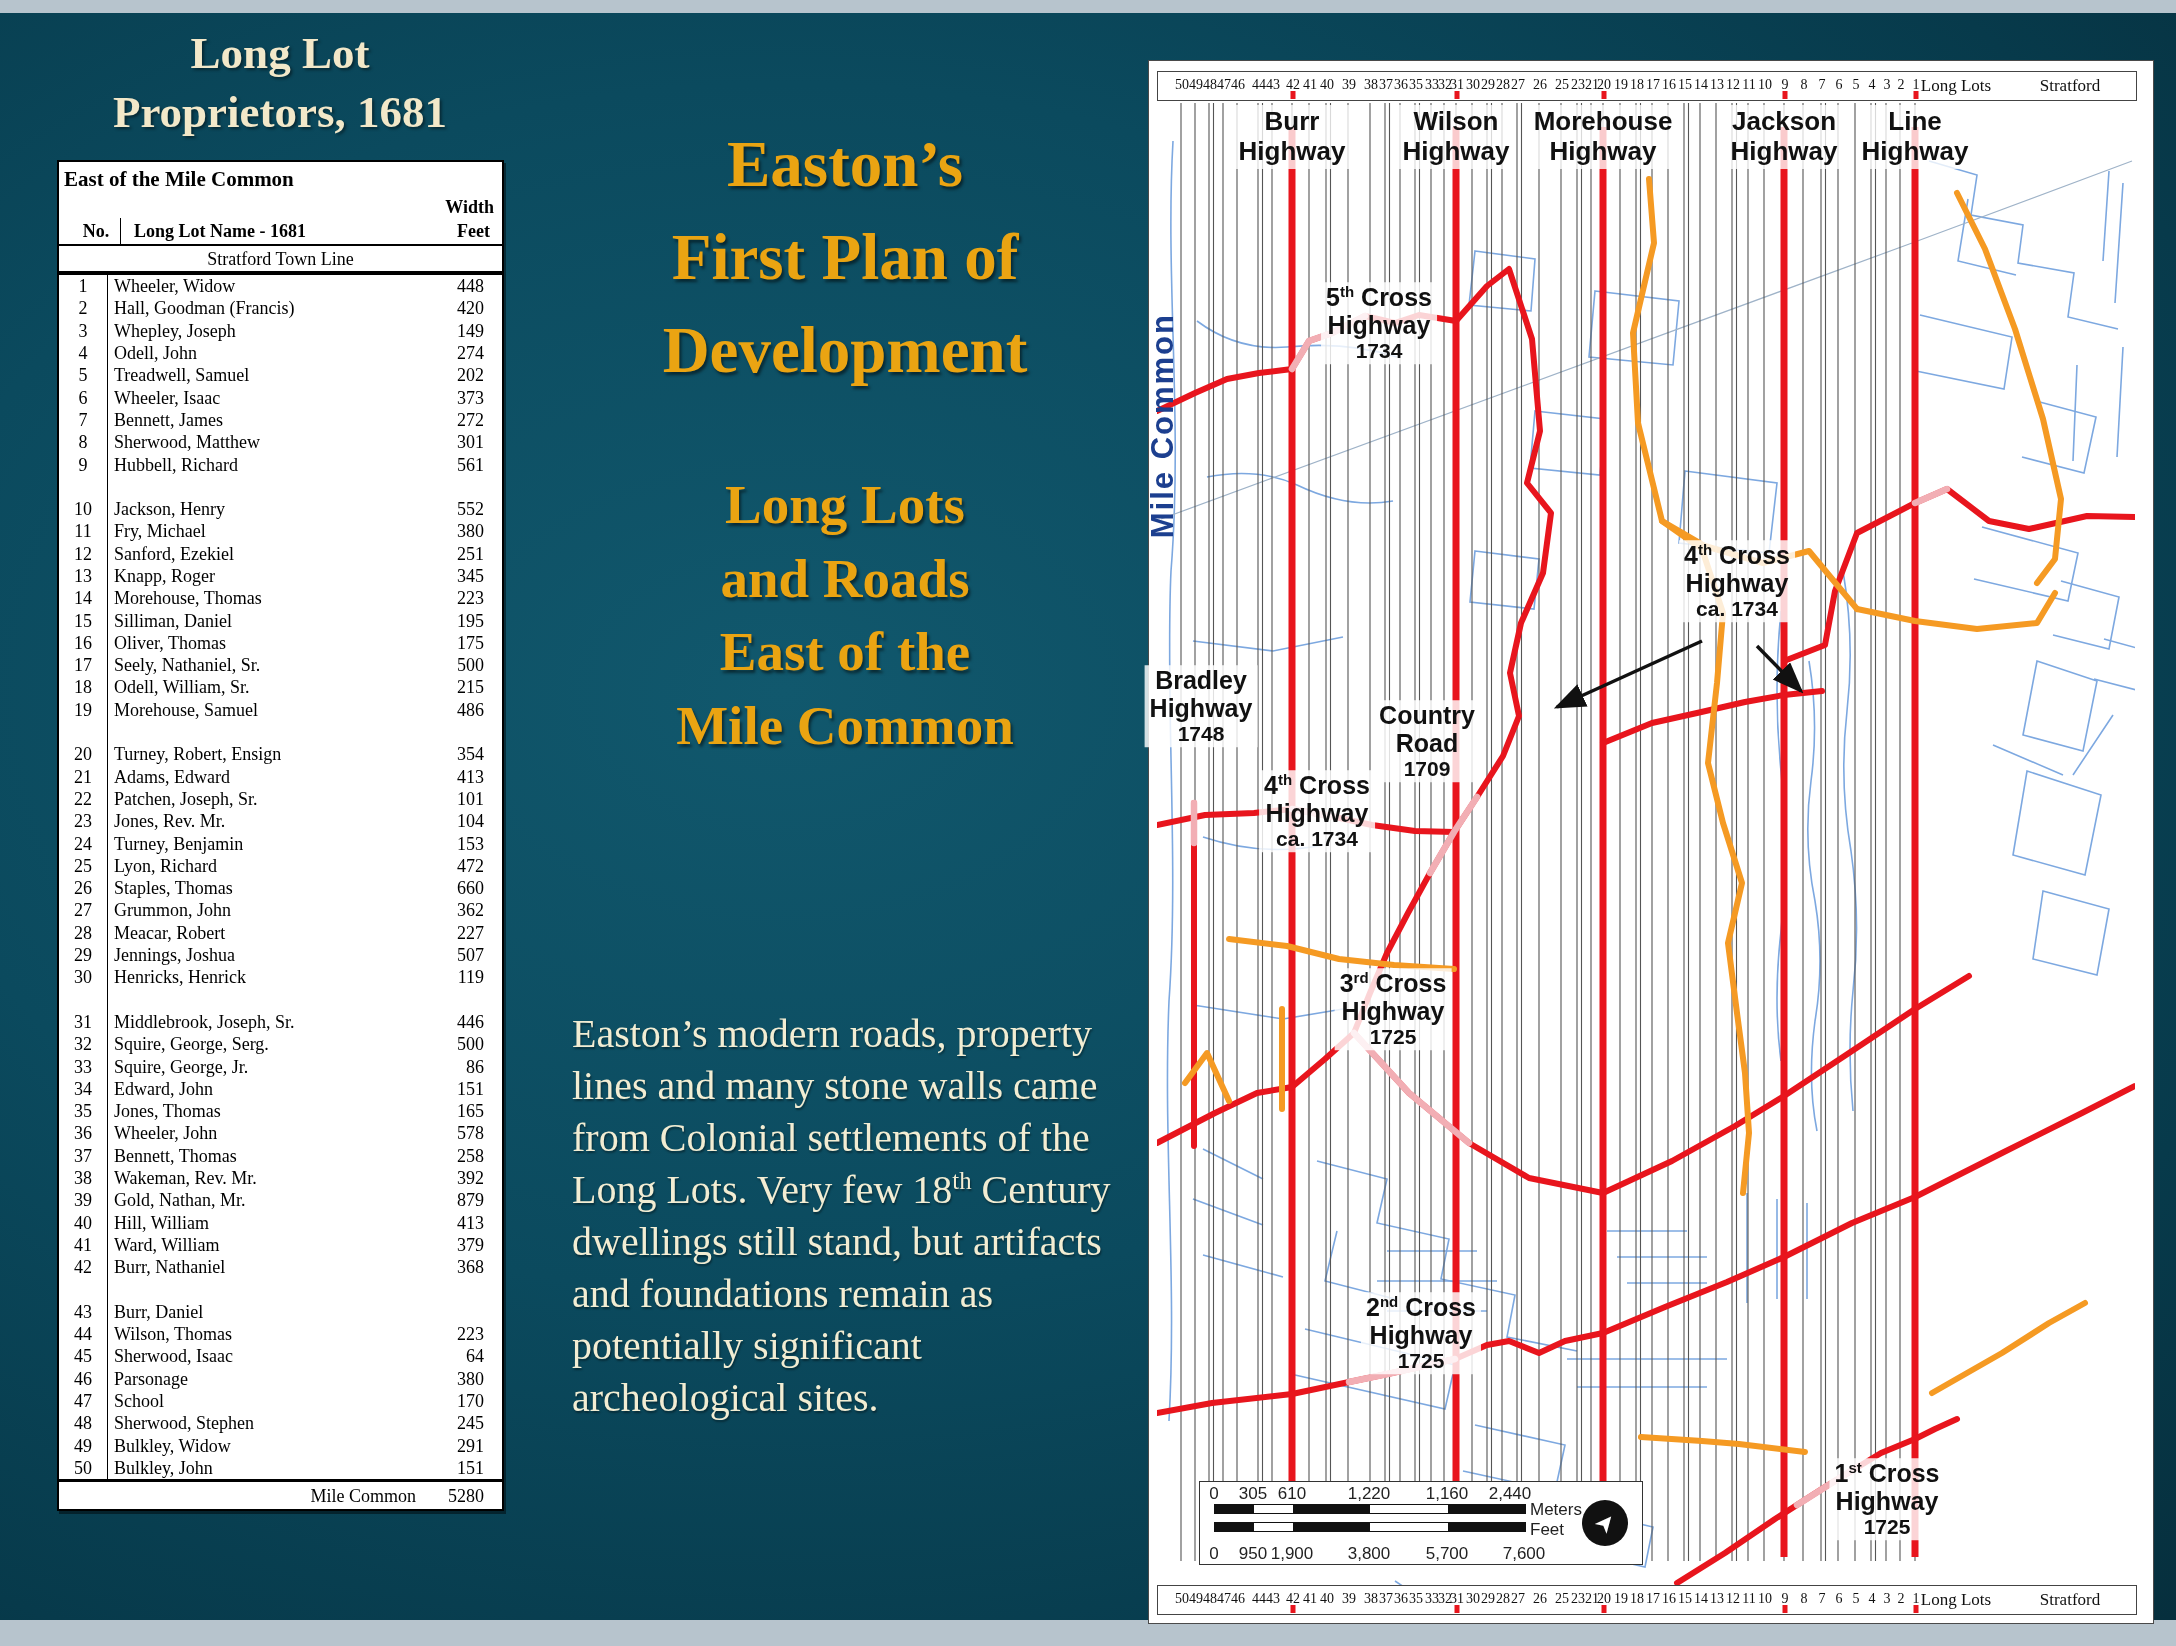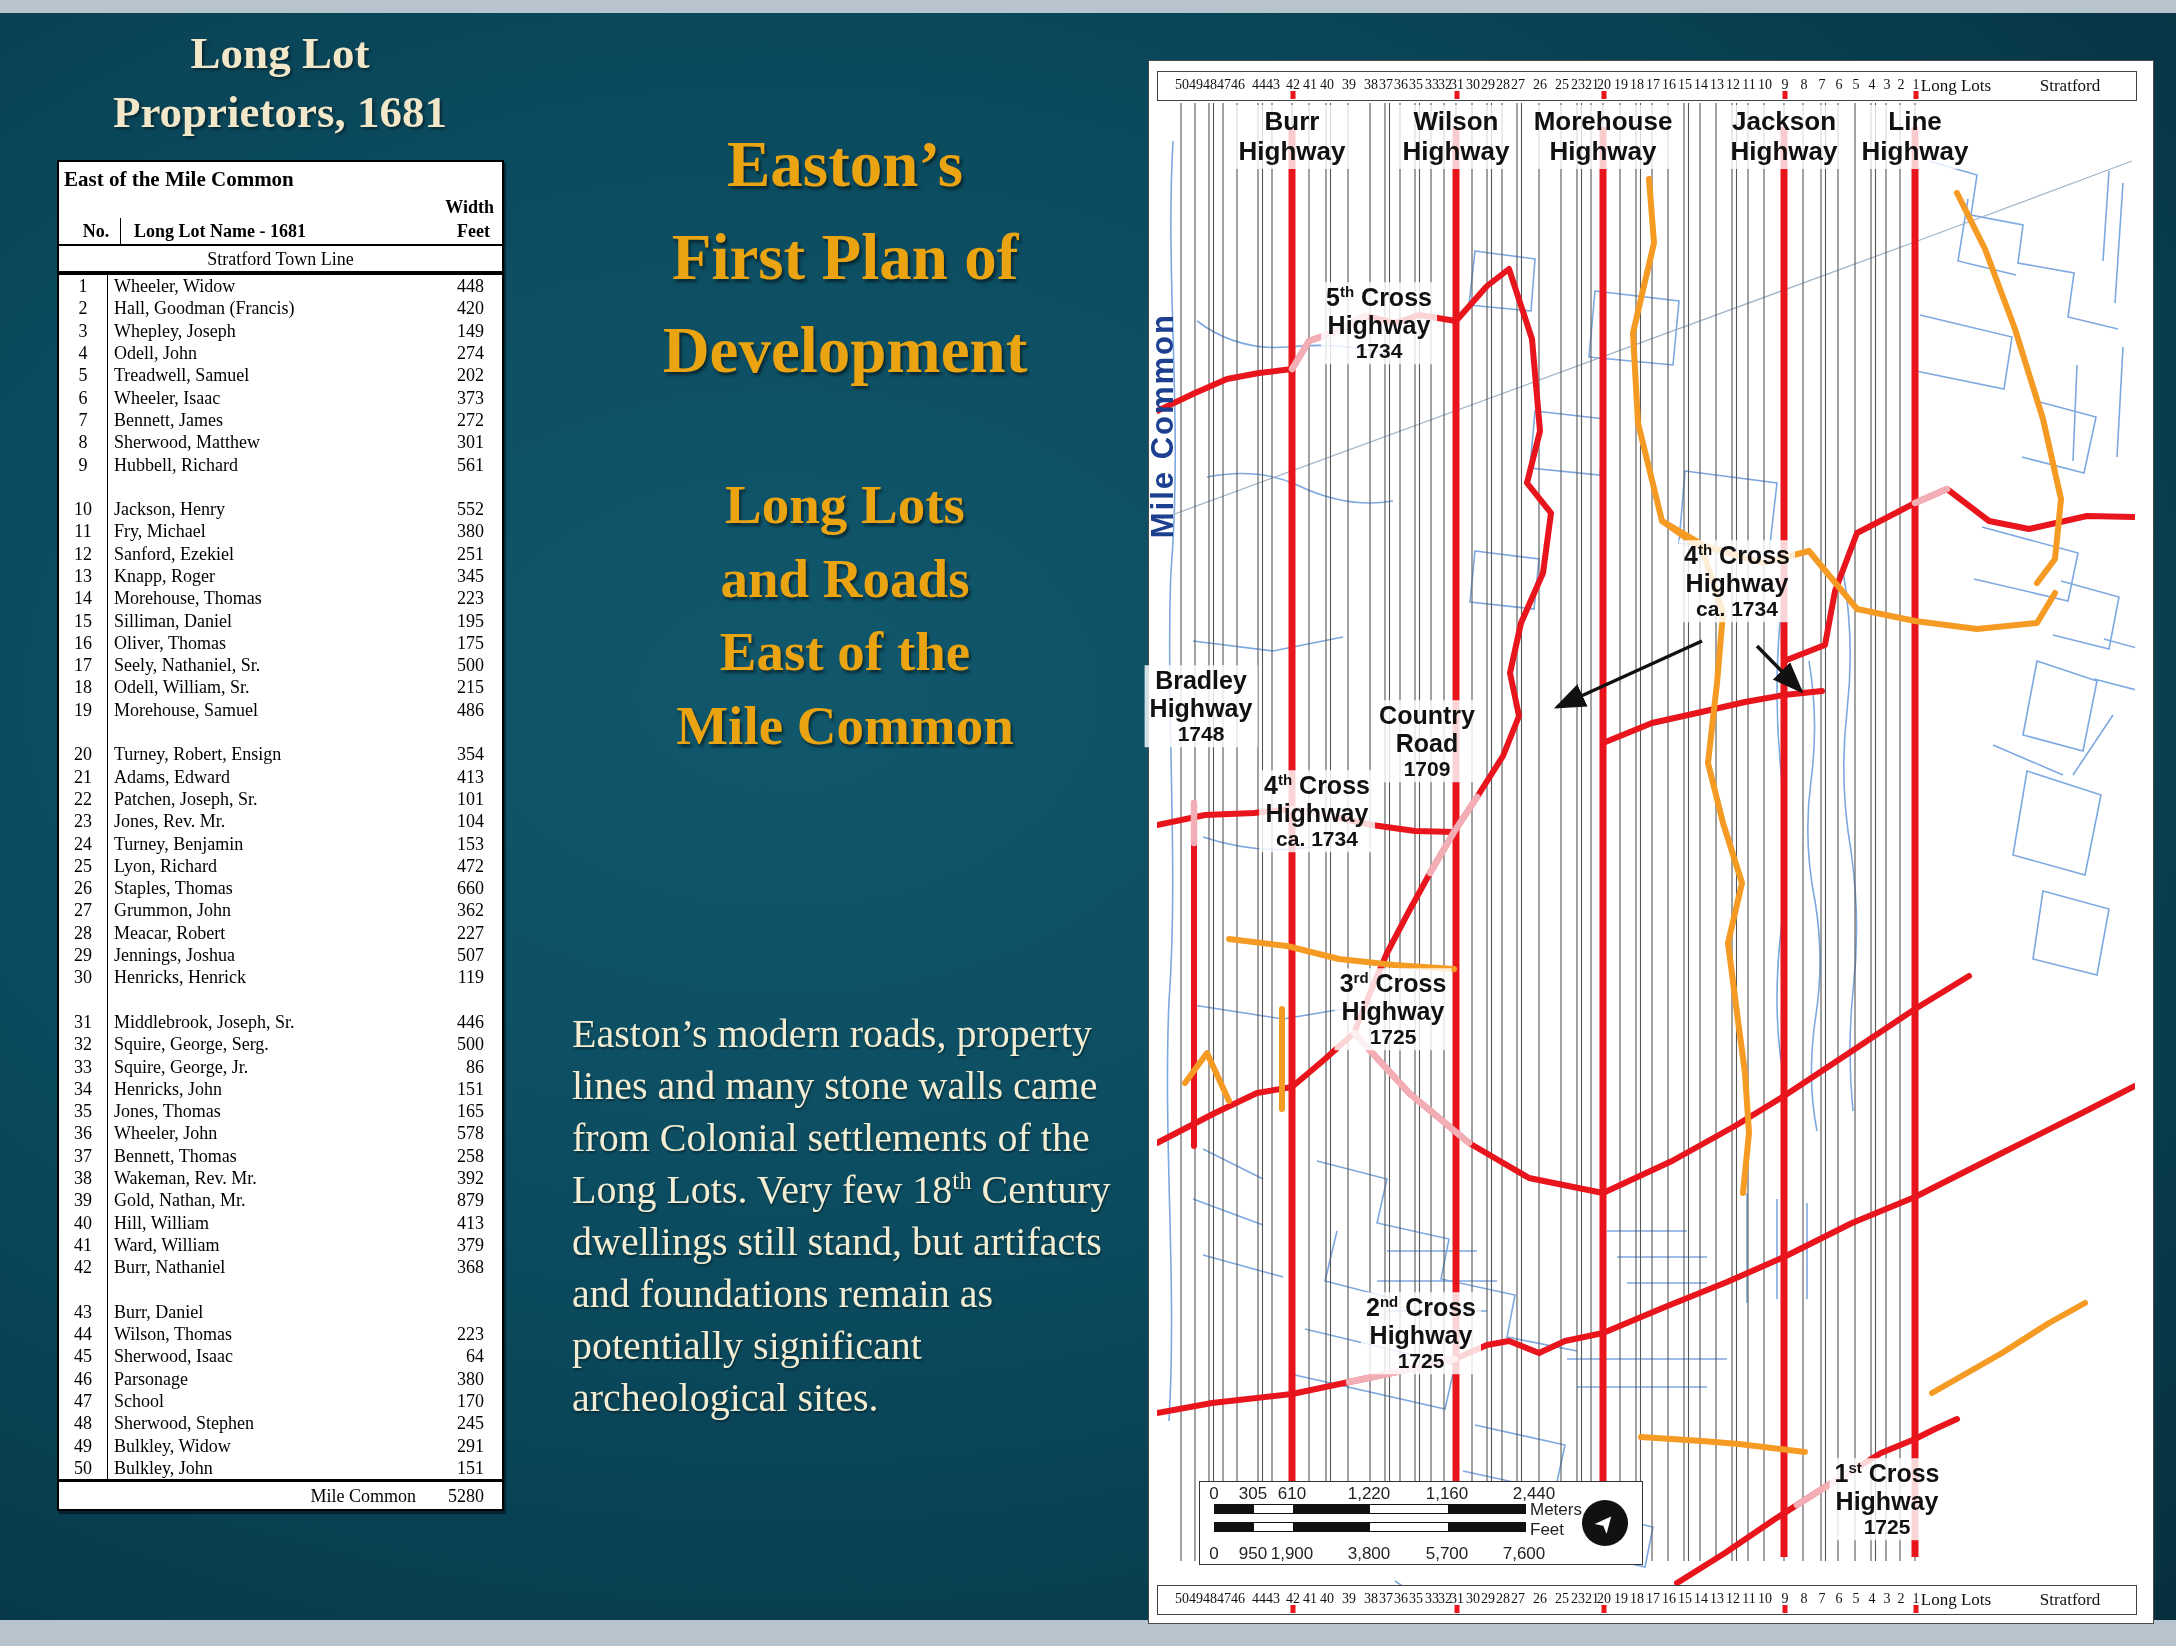--- a/index.html
+++ b/index.html
@@ -288,21 +288,21 @@
           <div class="c-nm">Squire, George, Serg.</div>
           <div class="c-w">500</div>
         </div>
         <div class="tr vline body-row">
           <div class="c-no">33</div>
           <div class="c-nm">Squire, George, Jr.</div>
           <div class="c-w">86</div>
         </div>
         <div class="tr vline body-row">
           <div class="c-no">34</div>
-          <div class="c-nm">Henricks, John</div>
+          <div class="c-nm">Edward, John</div>
           <div class="c-w">151</div>
         </div>
         <div class="tr vline body-row">
           <div class="c-no">35</div>
           <div class="c-nm">Jones, Thomas</div>
           <div class="c-w">165</div>
         </div>
         <div class="tr vline body-row">
           <div class="c-no">36</div>
           <div class="c-nm">Wheeler, John</div>
@@ -708,21 +708,21 @@
     <div id="mile-common">Mile Common</div>
 
 
     <div id="scalebox">
       <div id="m-ticks" class="sticks">
           <span style="left: 0px;">0</span>
           <span style="left: 39px;">305</span>
           <span style="left: 78px;">610</span>
           <span style="left: 155px;">1,220</span>
           <span style="left: 233px;">1,160</span>
-          <span style="left: 320px;">2,440</span>
+          <span style="left: 296px;">2,440</span>
         </div>
       <div id="bar-m" class="sbar"></div>
       <div id="unit-m" class="sunit">Meters</div>
       <div id="bar-f" class="sbar"></div>
       <div id="unit-f" class="sunit">Feet</div>
       <div id="f-ticks" class="sticks">
           <span style="left: 0px;">0</span>
           <span style="left: 39px;">950</span>
           <span style="left: 78px;">1,900</span>
           <span style="left: 155px;">3,800</span>

